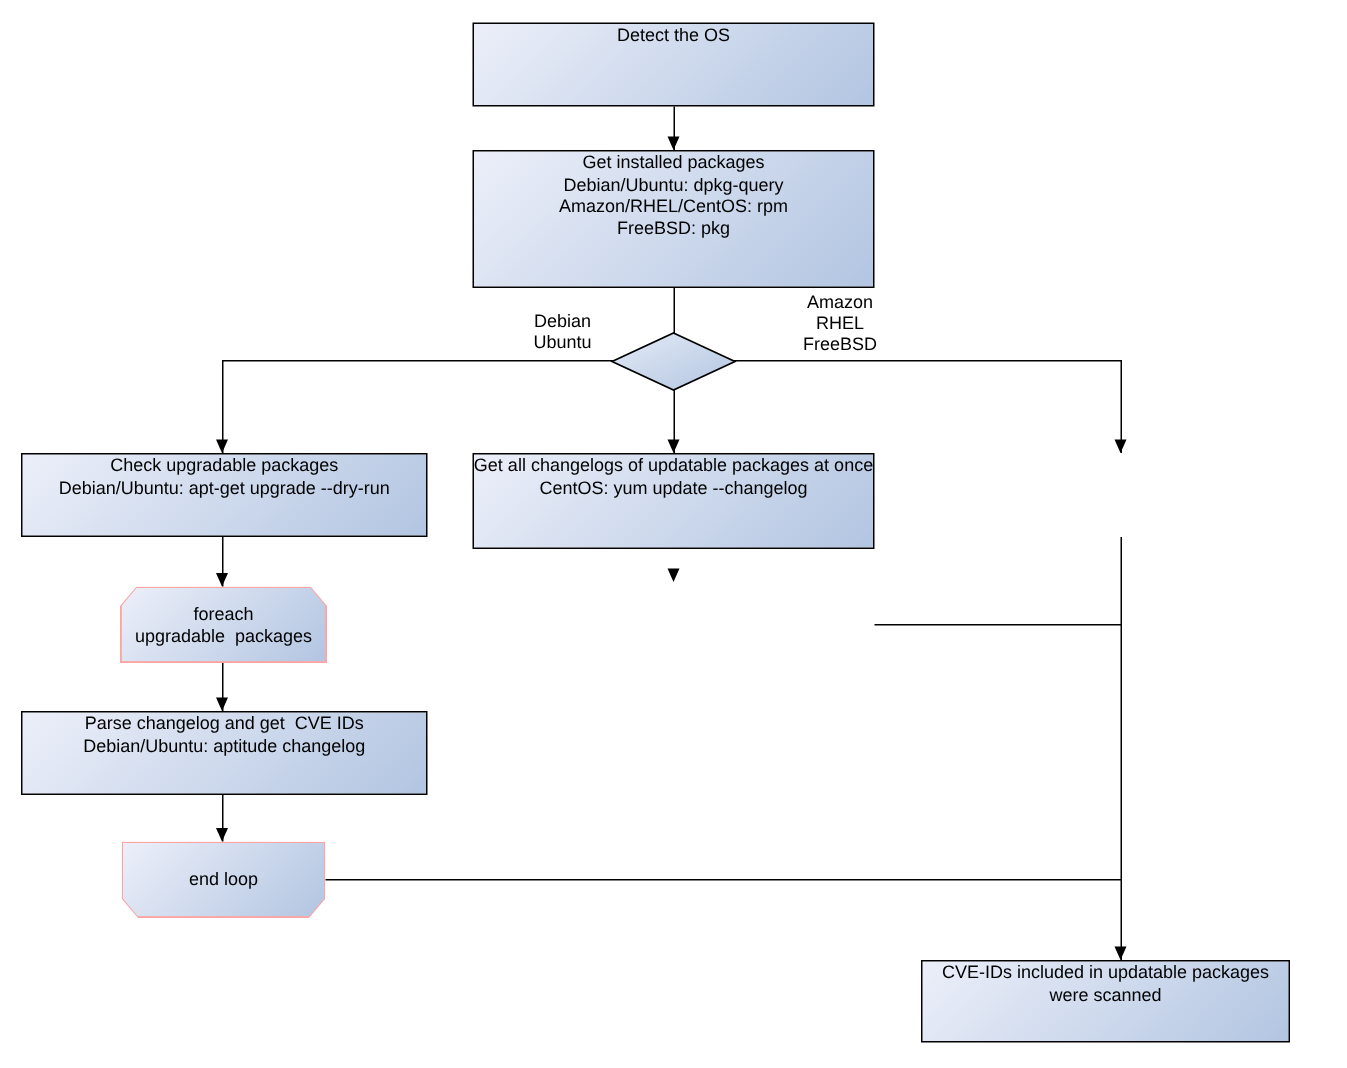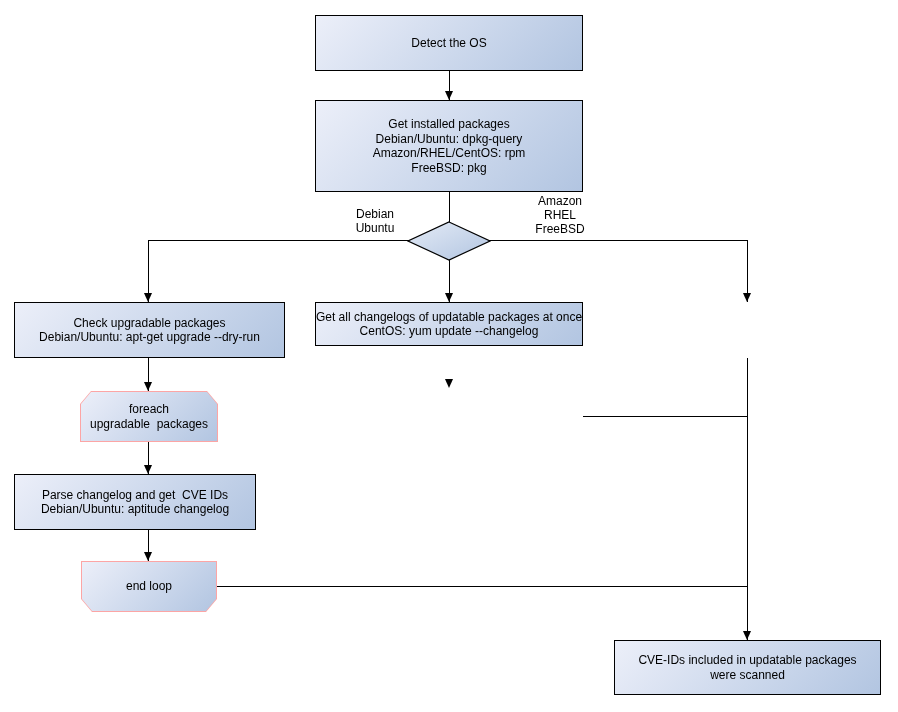--- a/index.html
+++ b/index.html
@@ -17,21 +17,20 @@
   }
   :root {
     --grad: linear-gradient(135deg, #eceff9 0%, #ccd8ec 55%, #b2c5e1 100%);
   }
   .node {
     position: absolute;
     box-sizing: border-box;
     border: 1px solid #000000;
     background: var(--grad);
     display: flex;
-    align-items: center;
     justify-content: center;
   }
   .lbl {
     position: relative;
     z-index: 1;
     font-size: 12px;
     line-height: 14.5px;
     text-align: center;
     white-space: pre;
   }
@@ -134,35 +133,35 @@
     <span class="lbl">Check upgradable packages
 Debian/Ubuntu: apt-get upgrade --dry-run</span>
   </div>
 
   <div class="loop start" style="left:80px; top:391px; width:138px; height:51px;">
     <div class="loop-fill"></div>
     <span class="lbl">foreach
 upgradable  packages</span>
   </div>
 
-  <div class="node" style="left:14px;  top:474px; width:242px; height:56px;">
+  <div class="node" style="left:14px;  top:474px; width:271px; height:56px;">
     <span class="lbl">Parse changelog and get  CVE IDs
 Debian/Ubuntu: aptitude changelog</span>
   </div>
 
   <div class="loop end" style="left:81px; top:561px; width:136px; height:51px;">
     <div class="loop-fill"></div>
     <span class="lbl">end loop</span>
   </div>
 
-  <div class="node" style="left:315px; top:302px; width:268px; height:44px;">
+  <div class="node" style="left:315px; top:302px; width:268px; height:64px;">
     <span class="lbl">Get all changelogs of updatable packages at once
 CentOS: yum update --changelog</span>
   </div>
 
 
 
-  <div class="node" style="left:614px; top:640px; width:267px; height:55px;">
+  <div class="node" style="left:614px; top:640px; width:246px; height:55px;">
     <span class="lbl">CVE-IDs included in updatable packages
 were scanned</span>
   </div>
 
 </div>
 
 </body></html>

